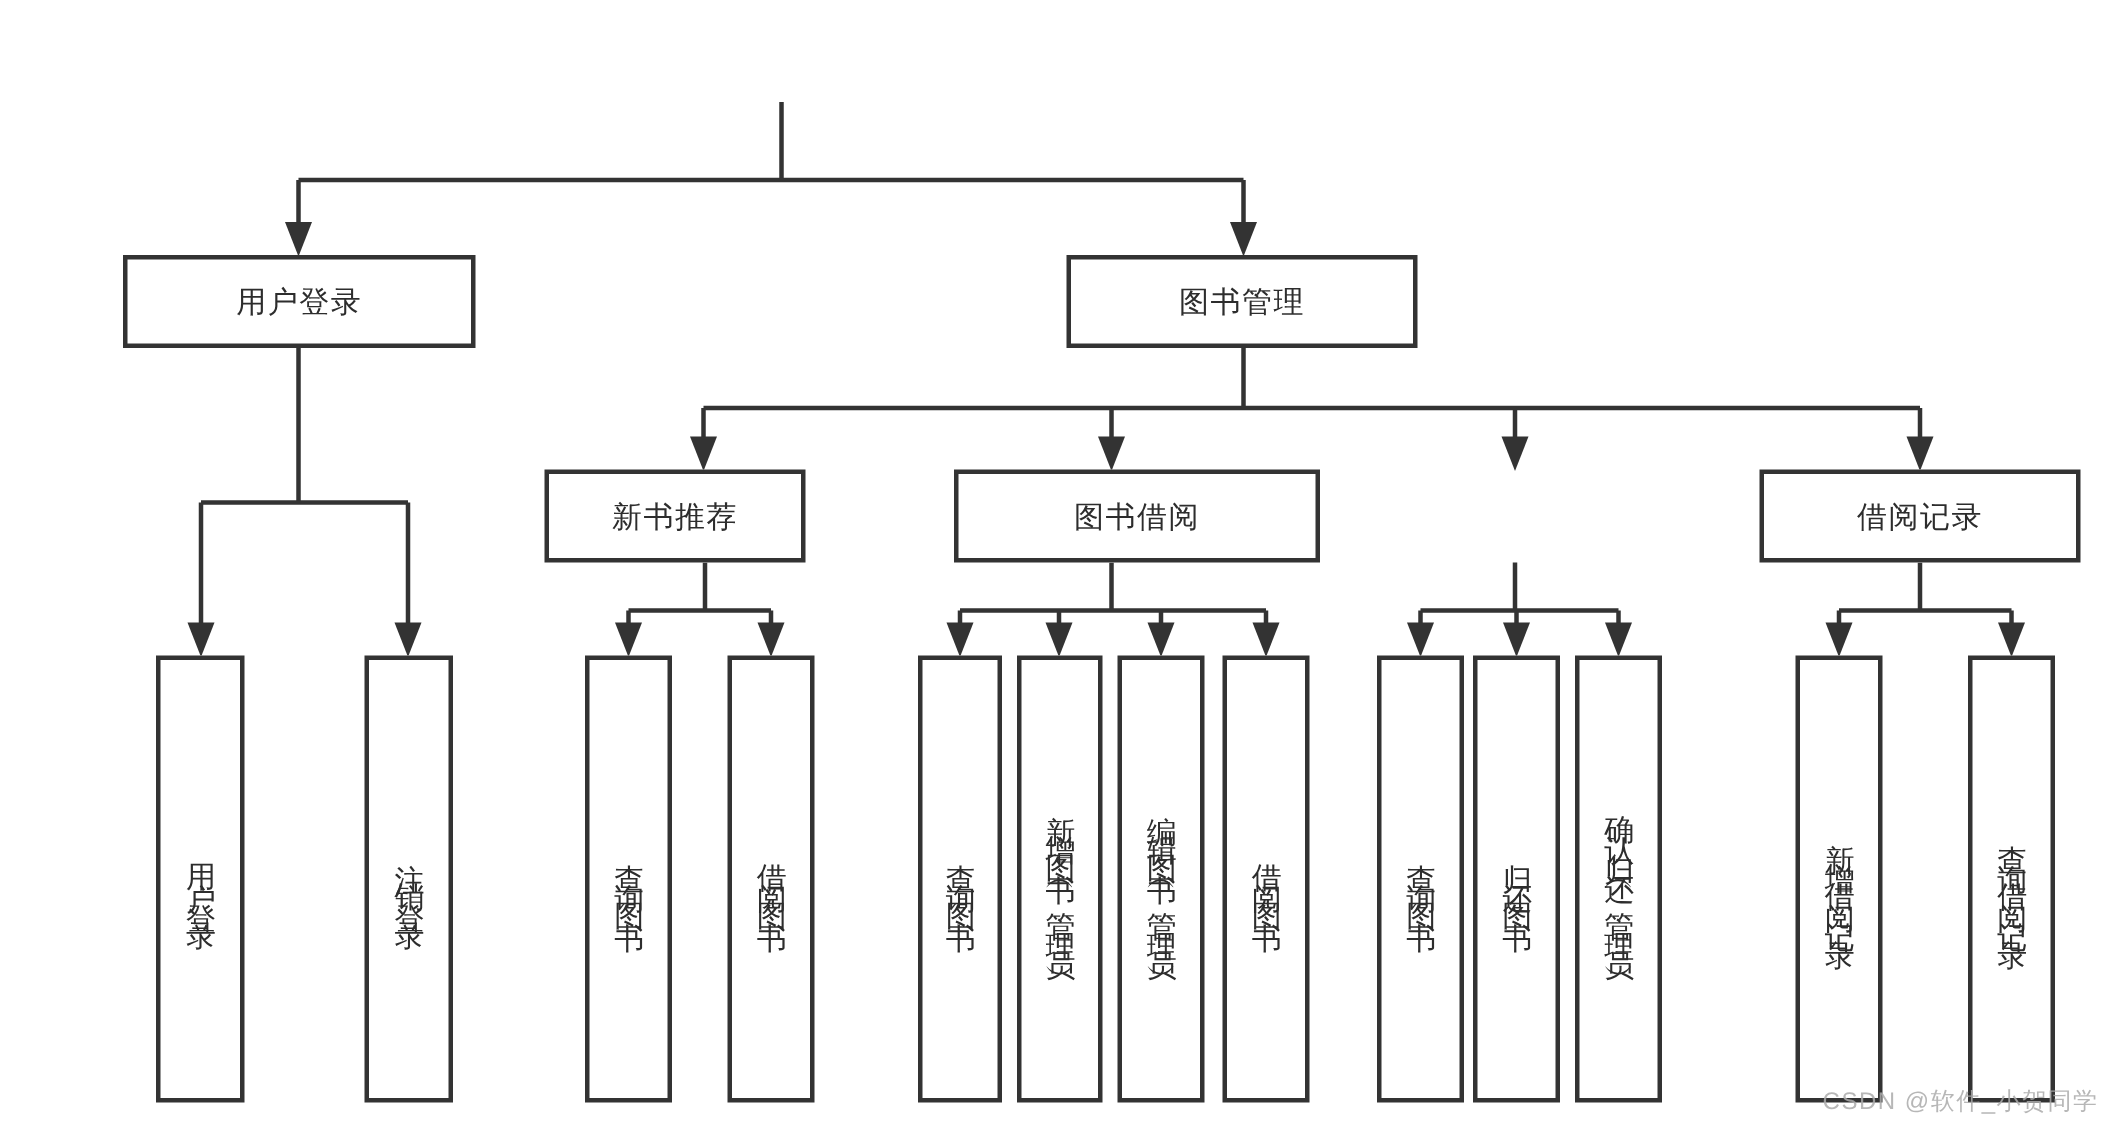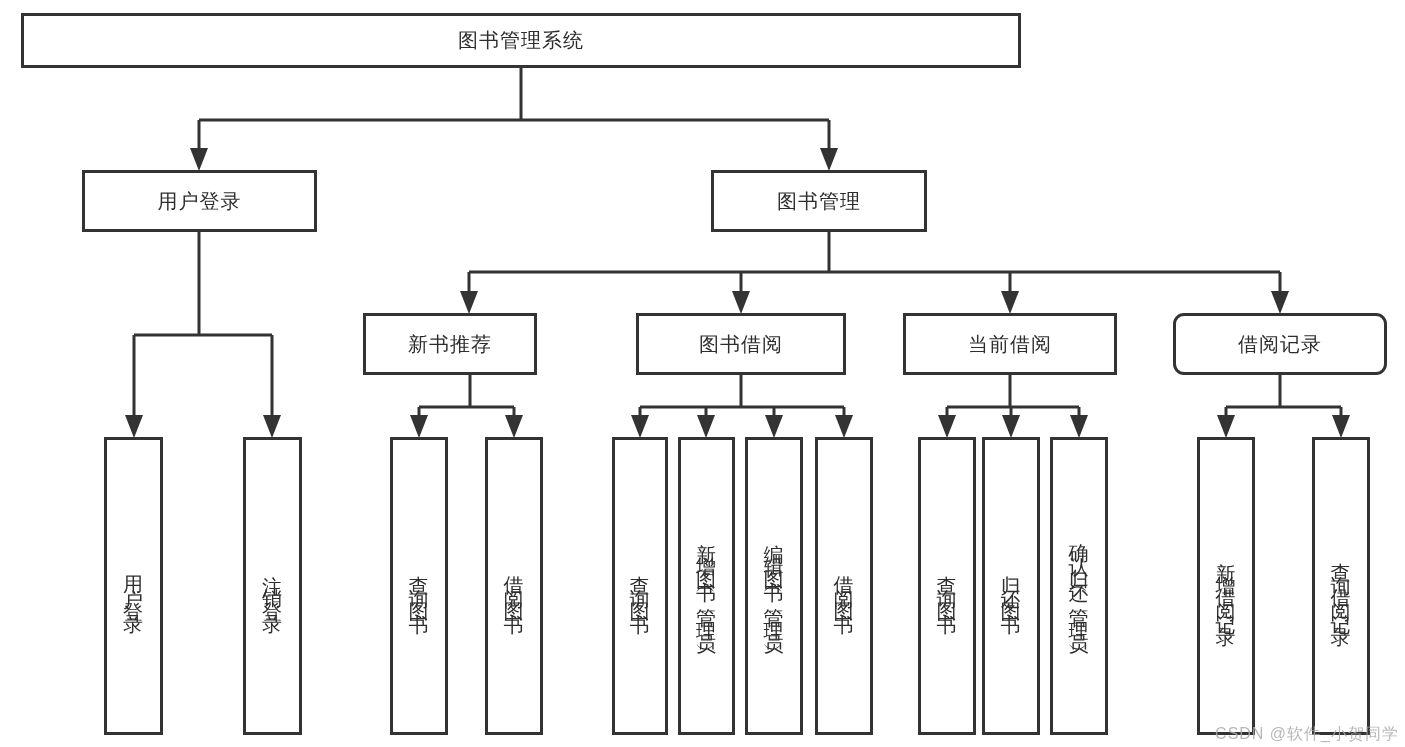--- a/index.html
+++ b/index.html
@@ -107,41 +107,35 @@
       <polygon points="765,415 783,415 774,438"></polygon>
       <polygon points="835,415 853,415 844,438"></polygon>
       <polygon points="938,415 956,415 947,438"></polygon>
       <polygon points="1002,415 1020,415 1011,438"></polygon>
       <polygon points="1070,415 1088,415 1079,438"></polygon>
       <polygon points="1217,415 1235,415 1226,438"></polygon>
       <polygon points="1332,415 1350,415 1341,438"></polygon>
     </g>
   </svg>
 
-  <div class="node hbox" style="left:21px; top:13px; width:1000px; height:55px;">
-    <span class="label">图书管理系统</span>
-  </div>
 
   <div class="node hbox" style="left:82px; top:170px; width:235px; height:62px;">
     <span class="label">用户登录</span>
   </div>
-  <div class="node hbox" style="left:711px; top:170px; width:216px; height:62px;">
+  <div class="node hbox" style="left:711px; top:170px; width:234px; height:62px;">
     <span class="label">图书管理</span>
   </div>
 
   <div class="node hbox" style="left:363px; top:313px; width:174px; height:62px;">
     <span class="label">新书推荐</span>
   </div>
-  <div class="node hbox" style="left:636px; top:313px; width:210px; height:62px;">
+  <div class="node hbox" style="left:636px; top:313px; width:244px; height:62px;">
     <span class="label">图书借阅</span>
   </div>
-  <div class="node hbox" style="left:903px; top:313px; width:214px; height:62px;">
-    <span class="label">当前借阅</span>
-  </div>
-  <div class="node hbox" style="left:1173px; top:313px; width:214px; height:62px;border-radius:11px;">
+  <div class="node hbox" style="left:1173px; top:313px; width:214px; height:62px;">
     <span class="label">借阅记录</span>
   </div>
 
   <div class="node vbox" style="left:104px; top:437px; width:59px; height:298px;">
     <span class="label">用户登录</span>
   </div>
   <div class="node vbox" style="left:243px; top:437px; width:59px; height:298px;">
     <span class="label">注销登录</span>
   </div>
 

